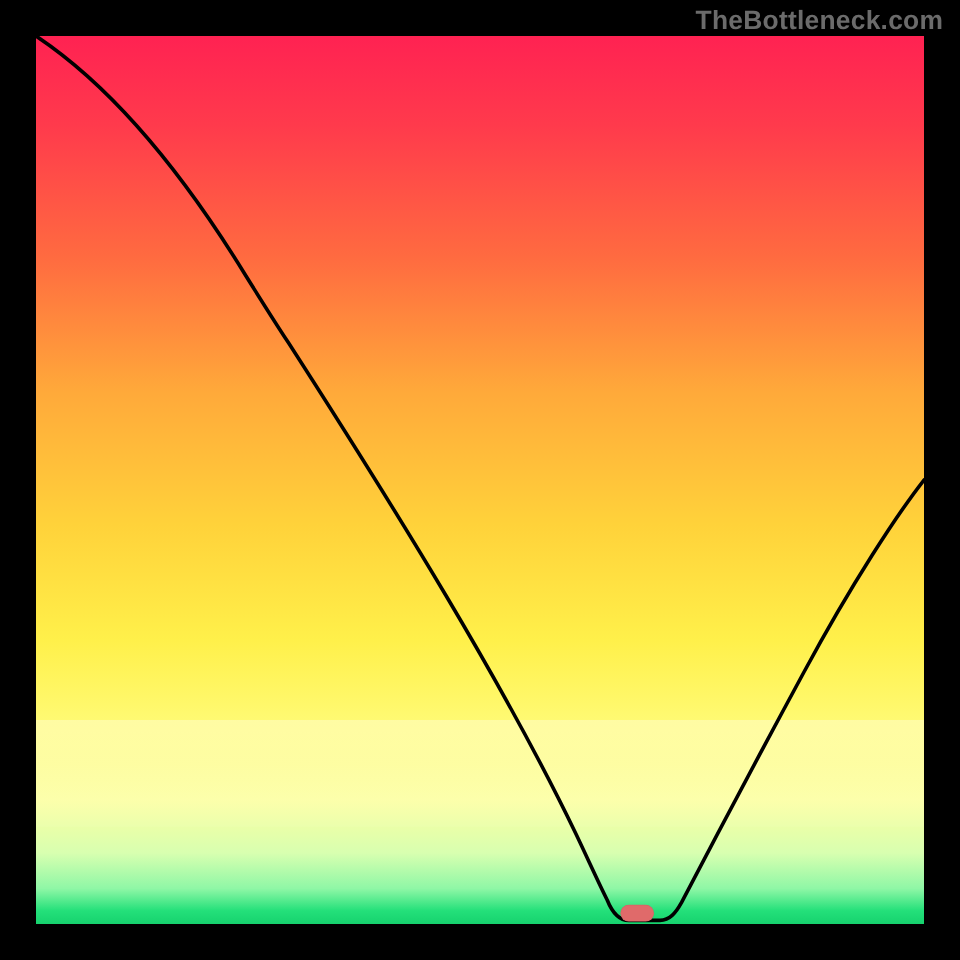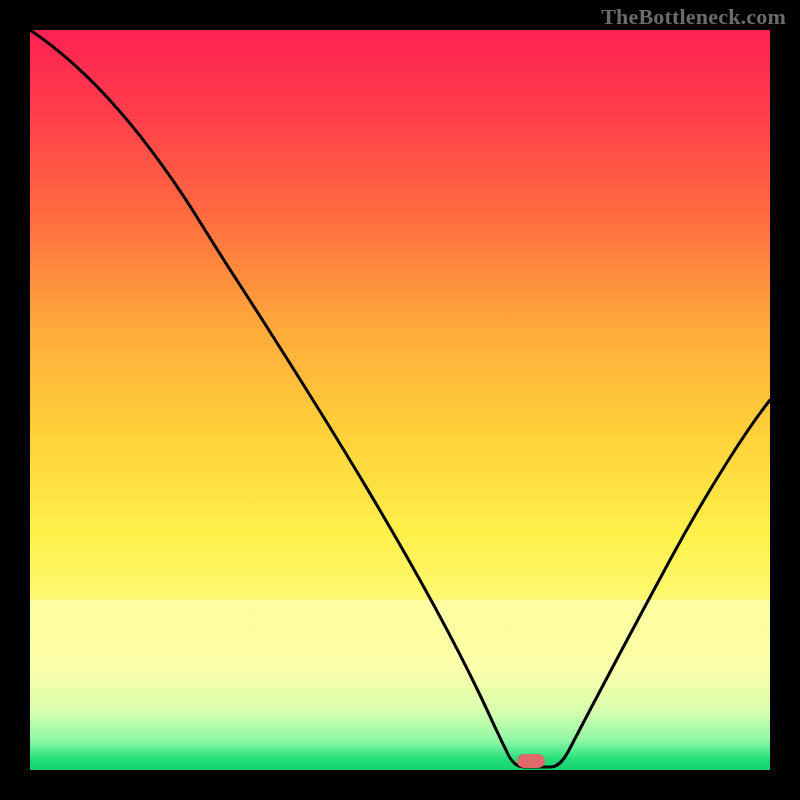--- a/index.html
+++ b/index.html
@@ -13,21 +13,21 @@
   .frame {
     position: relative;
     width: 800px;
     height: 800px;
     background: #000;
   }
   .watermark {
     position: absolute;
     top: 4px;
     right: 14px;
-    font-family: Liberation Serif, serif;
+    font-family: Liberation Sans, sans-serif;
     font-size: 22px;
     font-weight: 600;
     color: #6b6b6b;
     letter-spacing: 0.2px;
     user-select: none;
   }
   .plot {
     position: absolute;
     left: 30px;
     top: 30px;

